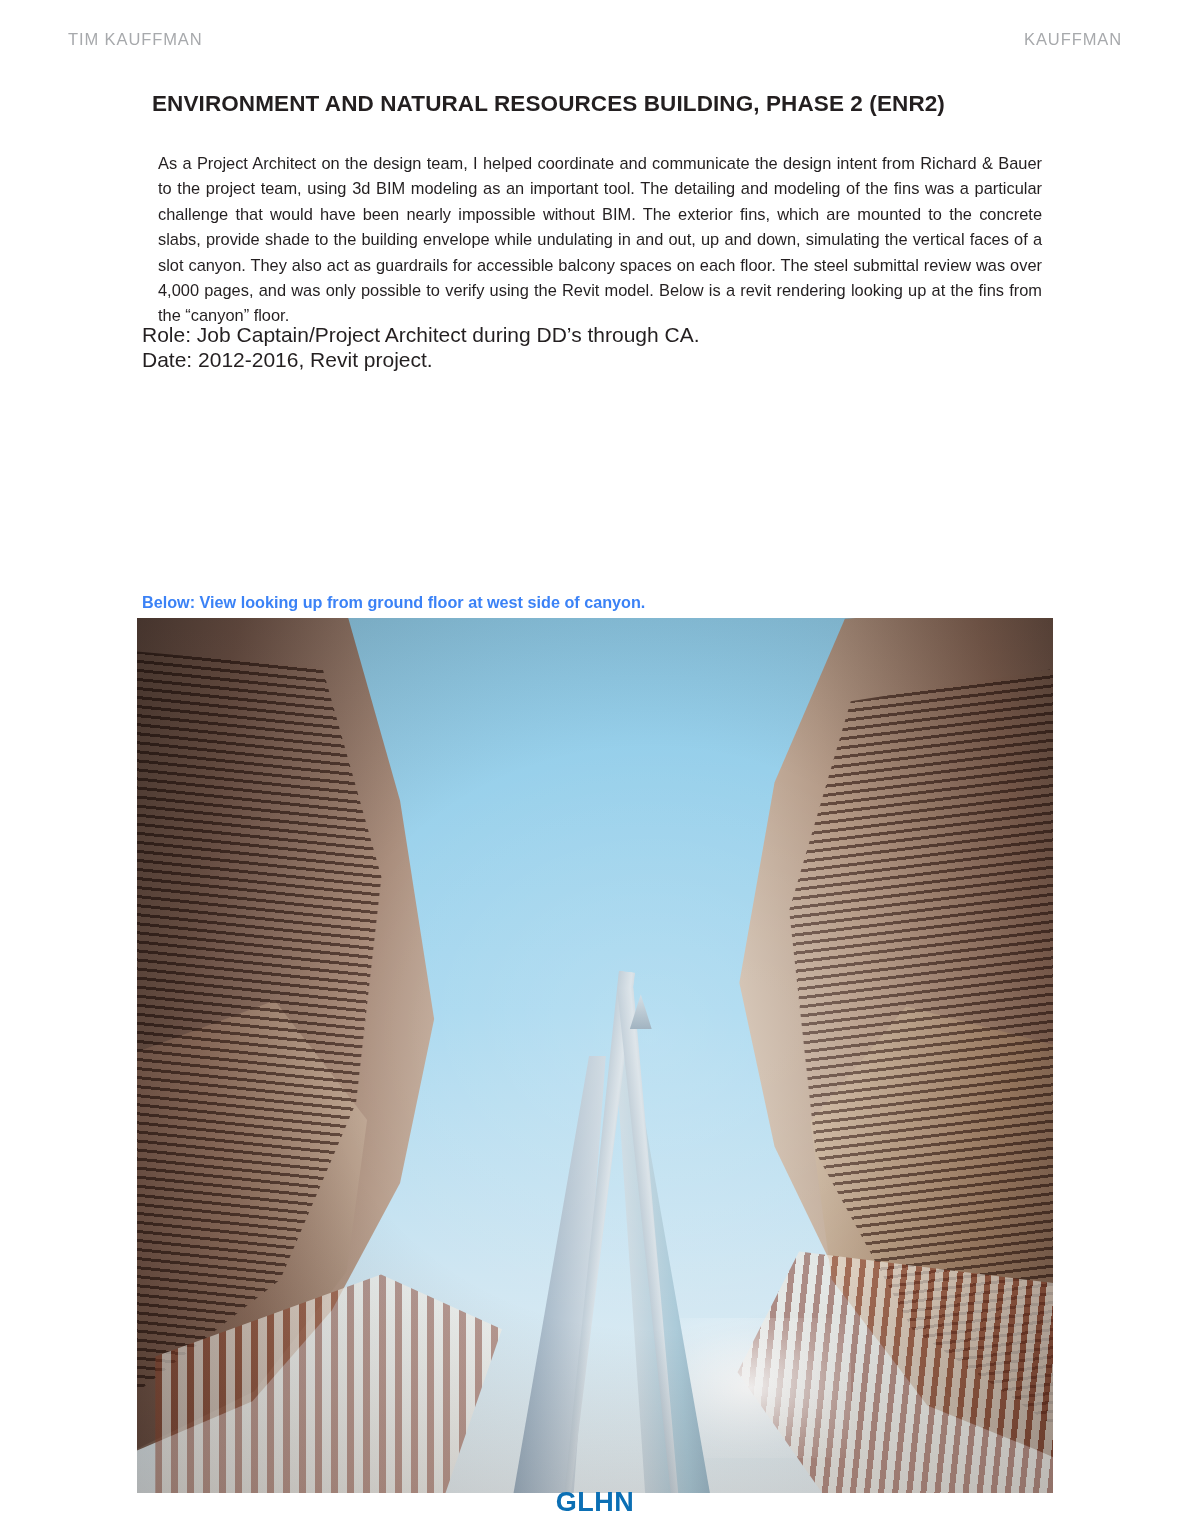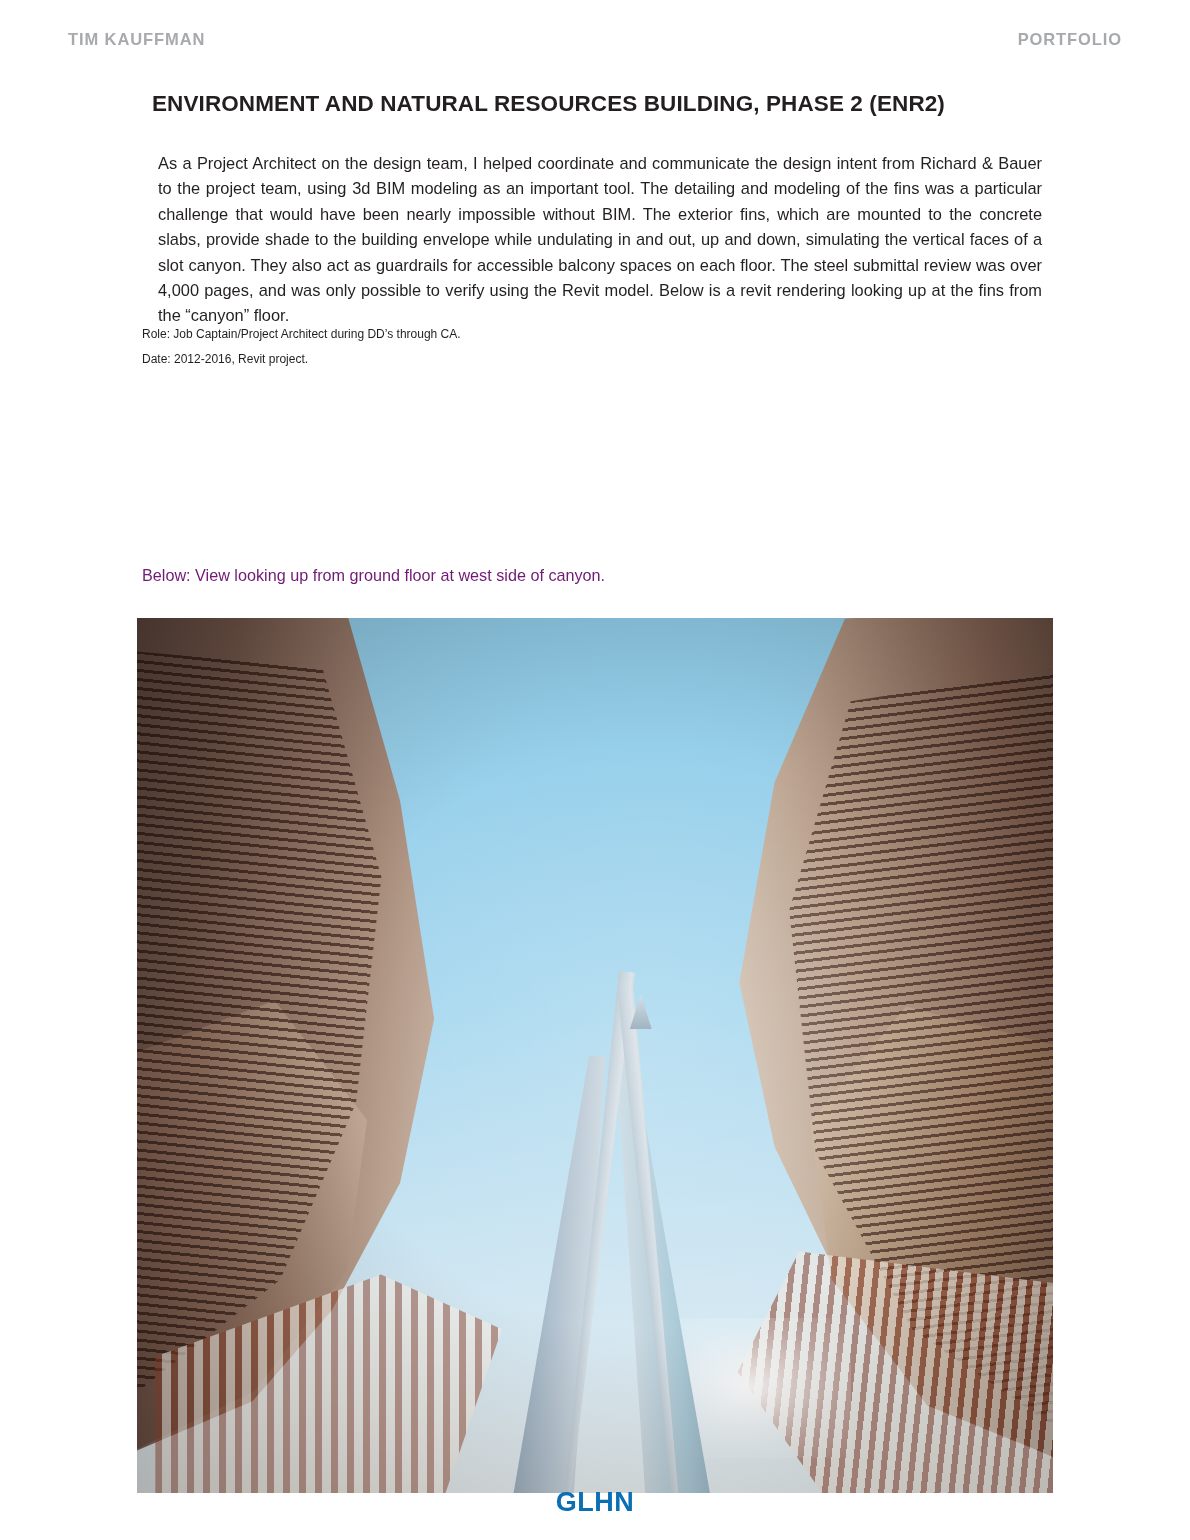--- a/index.html
+++ b/index.html
@@ -27,21 +27,21 @@
     top: 30px;
     left: 68px;
     right: 68px;
     display: flex;
     justify-content: space-between;
     align-items: baseline;
   }
   .running-header .name,
   .running-header .section {
     font-size: 16.5px;
-    font-weight: bold;
+    font-weight: normal;
     letter-spacing: 0.9px;
     color: #a7a9ac;
   }
 
   
   .project-title {
     position: absolute;
     top: 76px;
     left: 152px;
     right: 120px;
@@ -65,35 +65,35 @@
   }
   .body-copy p {
     margin: 16px;
   }
 
   .role-block {
     position: absolute;
     top: 322px;
     left: 142px;
     width: 916px;
-    font-size: 12px;
+    font-size: 21px;
     line-height: 25.4px;
     color: #231f20;
   }
   .role-block div { margin: 0; }
 
   
   .figure-caption {
     position: absolute;
-    top: 566px;
+    top: 593px;
     left: 142px;
     width: 916px;
     font-size: 16.2px;
-    font-weight: normal;
-    color: #701a75;
+    font-weight: bold;
+    color: #3b82f6;
   }
 
   
   .figure {
     position: absolute;
     top: 618px;
     left: 137px;
     width: 916px;
     height: 875px;
     overflow: hidden;
@@ -304,21 +304,21 @@
     color: #0b6fb4;
   }
 </style>
 </head>
 <body>
 
 <div class="page">
 
   <div class="running-header">
     <div class="name">TIM KAUFFMAN</div>
-    <div class="section">PORTFOLIO</div>
+    <div class="section">KAUFFMAN</div>
   </div>
 
   <h1 class="project-title">ENVIRONMENT AND NATURAL RESOURCES BUILDING, PHASE 2 (ENR2)</h1>
 
   <div class="body-copy">
     <p>As a Project Architect on the design team, I helped coordinate and communicate the design intent from Richard &amp; Bauer to the project team, using 3d BIM modeling as an important tool.  The detailing and modeling of the fins was a particular challenge that would have been nearly impossible without BIM.  The exterior fins, which are mounted to the concrete slabs, provide shade to the building envelope while undulating in and out, up and down, simulating the vertical faces of a slot canyon.  They also act as guardrails for accessible balcony spaces on each floor.   The steel submittal review was over 4,000 pages, and was only possible to verify using the Revit model.  Below is a revit rendering looking up at the fins from the “canyon” floor.</p>
   </div>
 
   <div class="role-block">
     <div>Role: Job Captain/Project Architect during DD’s through CA.</div>

